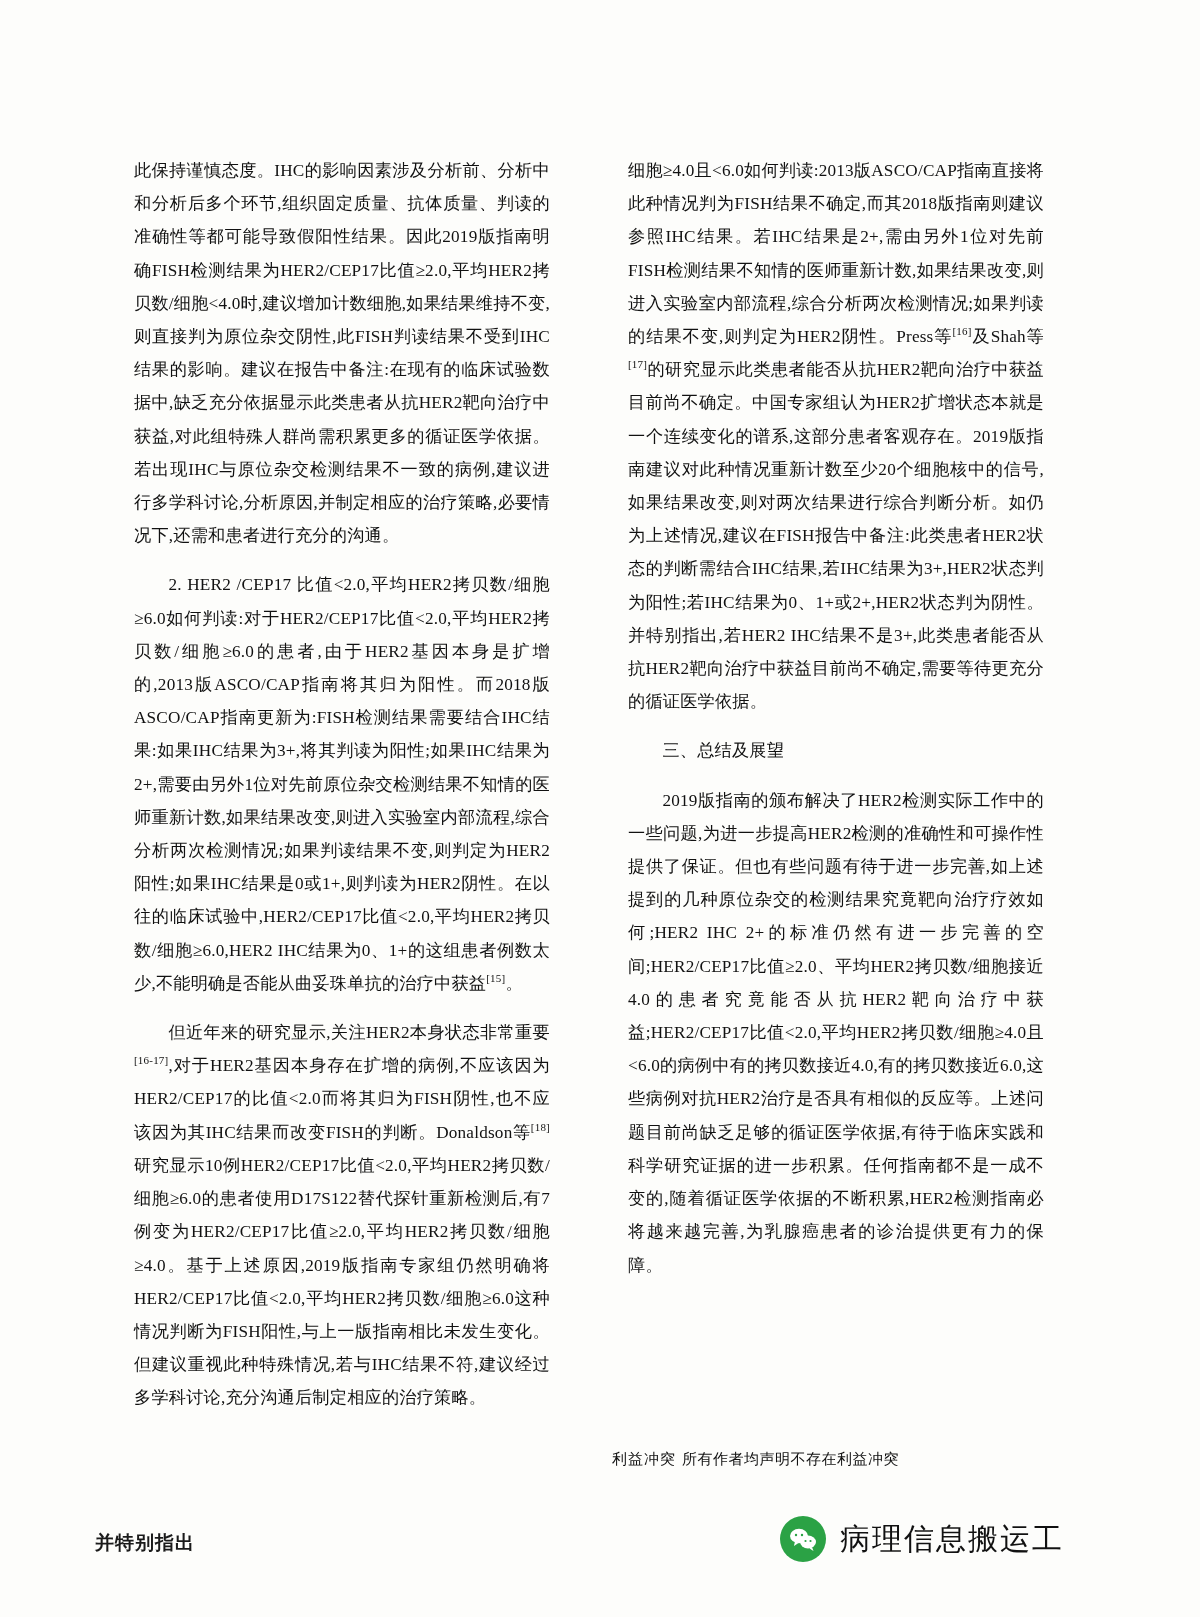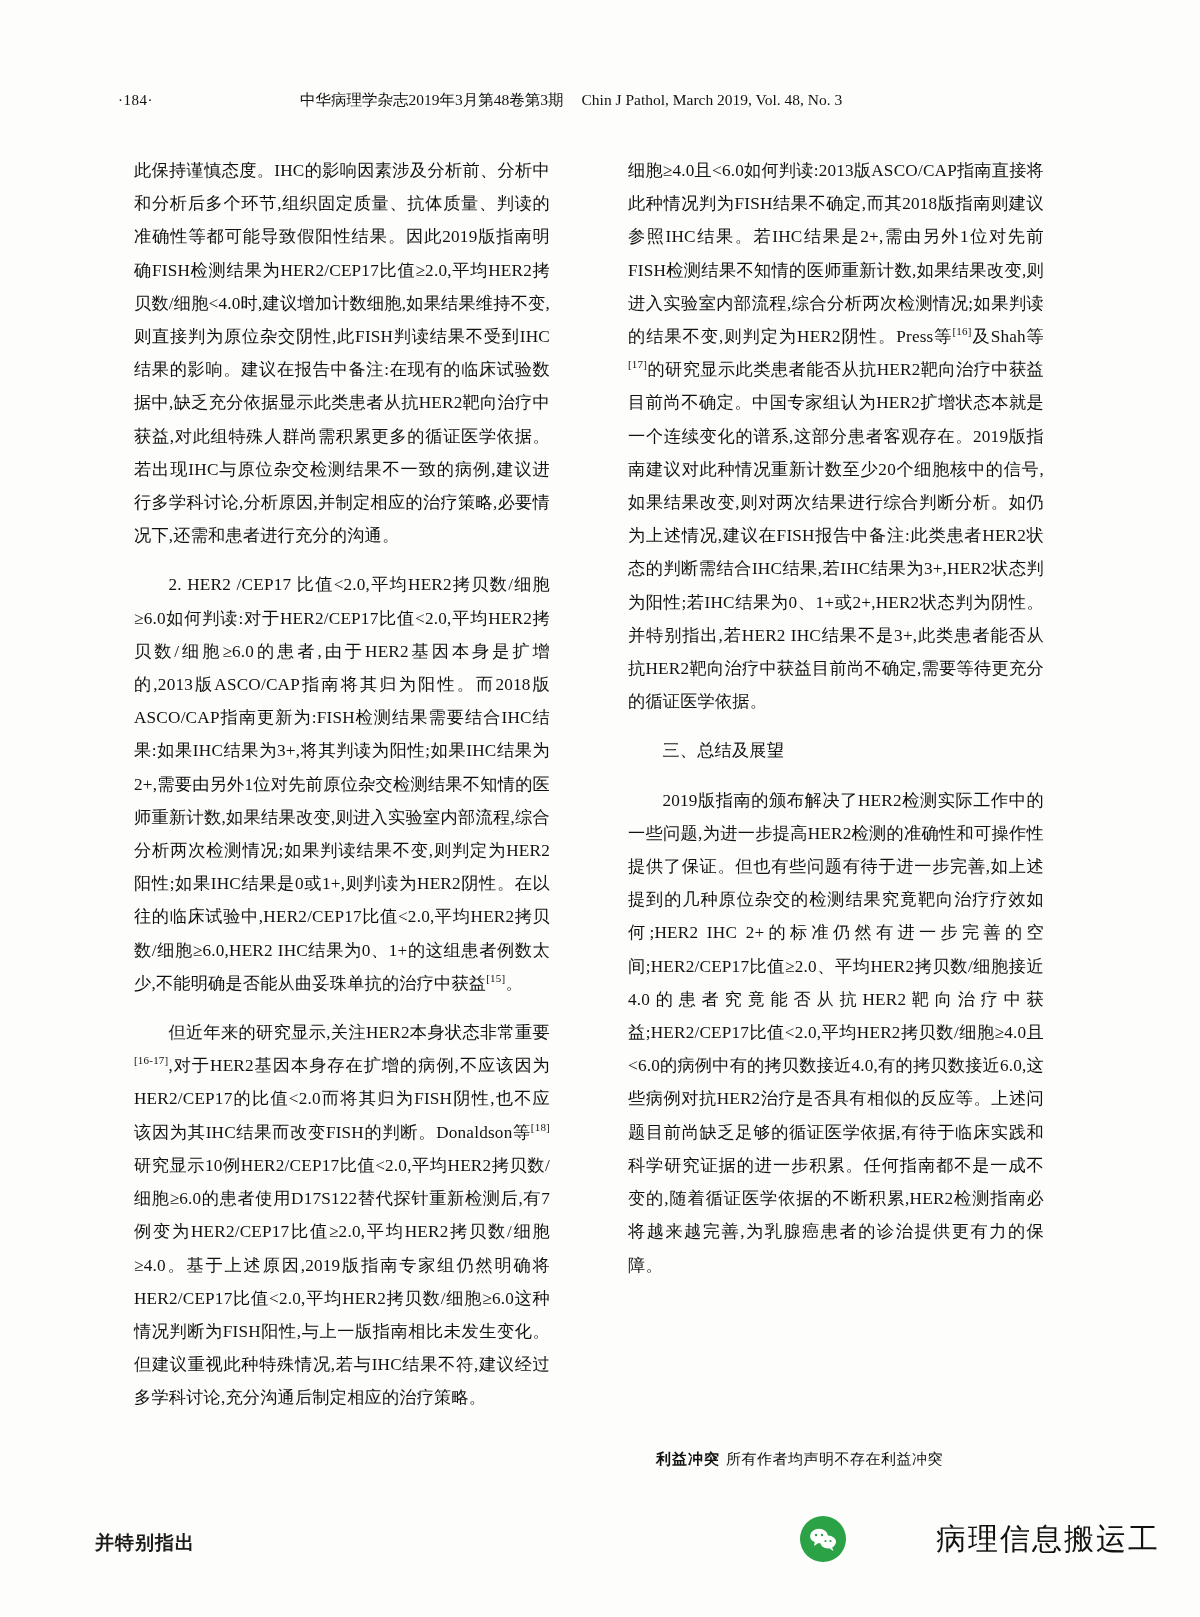--- a/index.html
+++ b/index.html
@@ -90,49 +90,47 @@
   .conflict {
     position: absolute;
     left: 612px;
     top: 1448px;
     width: 450px;
     font-size: 15px;
     line-height: 22px;
     font-family: "Liberation Sans", sans-serif;
   }
   .conflict b {
-    font-weight: bold;
+    font-weight: normal;
     letter-spacing: 1px;
-    margin-left: 44px;
   }
   .conflict span.cf-text {
     margin-left: 6px;
     letter-spacing: 0.5px;
   }
   .wanfang {
     position: absolute;
     left: 95px;
     top: 1530px;
     font-size: 19px;
     font-weight: bold;
     font-family: "Liberation Sans", sans-serif;
     letter-spacing: 1px;
     color: #1a1a1a;
   }
   
   .badge {
     position: absolute;
-    right: 40px;
+    right: 60px;
     top: 1507px;
     width: 360px;
     height: 64px;
     display: flex;
     align-items: center;
-    justify-content: space-between;
-    gap: 32px;
+    justify-content: flex-start;
   }
   .badge-logo {
     width: 46px;
     height: 46px;
     border-radius: 50%;
     background: #2ba245;
     display: flex;
     align-items: center;
     justify-content: center;
     margin-right: 14px;
@@ -145,26 +143,20 @@
     letter-spacing: 2px;
     color: #111;
     white-space: nowrap;
   }
 </style>
 </head>
 <body>
 
 <div class="page">
 
-  <div class="header">
-    <div class="page-number">·184·</div>
-    <div class="header-center">
-      <span class="header-cn">中华病理学杂志2019年3月第48卷第3期</span><span class="header-en">Chin J Pathol, March 2019, Vol. 48, No. 3</span>
-    </div>
-  </div>
 
   <div class="columns">
 
     <div class="col col-left">
       <p>此保持谨慎态度。IHC的影响因素涉及分析前、分析中和分析后多个环节,组织固定质量、抗体质量、判读的准确性等都可能导致假阳性结果。因此2019版指南明确FISH检测结果为HER2/CEP17比值≥2.0,平均HER2拷贝数/细胞&lt;4.0时,建议增加计数细胞,如果结果维持不变,则直接判为原位杂交阴性,此FISH判读结果不受到IHC结果的影响。建议在报告中备注:在现有的临床试验数据中,缺乏充分依据显示此类患者从抗HER2靶向治疗中获益,对此组特殊人群尚需积累更多的循证医学依据。若出现IHC与原位杂交检测结果不一致的病例,建议进行多学科讨论,分析原因,并制定相应的治疗策略,必要情况下,还需和患者进行充分的沟通。</p>
       <p class="indent"><span>2. HER2 /CEP17 比值&lt;2.0,平均HER2拷贝数/细胞≥6.0如何判读:对于HER2/CEP17比值&lt;2.0,平均HER2拷贝数/细胞≥6.0的患者,由于HER2基因本身是扩增的,2013版ASCO/CAP指南将其归为阳性。而2018版ASCO/CAP指南更新为:FISH检测结果需要结合IHC结果:如果IHC结果为3+,将其判读为阳性;如果IHC结果为2+,需要由另外1位对先前原位杂交检测结果不知情的医师重新计数,如果结果改变,则进入实验室内部流程,综合分析两次检测情况;如果判读结果不变,则判定为HER2阳性;如果IHC结果是0或1+,则判读为HER2阴性。在以往的临床试验中,HER2/CEP17比值&lt;2.0,平均HER2拷贝数/细胞≥6.0,HER2 IHC结果为0、1+的这组患者例数太少,不能明确是否能从曲妥珠单抗的治疗中获益</span><sup>[15]</sup><span>。</span></p>
       <p class="indent"><span>但近年来的研究显示,关注HER2本身状态非常重要</span><sup>[16-17]</sup><span>,对于HER2基因本身存在扩增的病例,不应该因为HER2/CEP17的比值&lt;2.0而将其归为FISH阴性,也不应该因为其IHC结果而改变FISH的判断。Donaldson等</span><sup>[18]</sup><span>研究显示10例HER2/CEP17比值&lt;2.0,平均HER2拷贝数/细胞≥6.0的患者使用D17S122替代探针重新检测后,有7例变为HER2/CEP17比值≥2.0,平均HER2拷贝数/细胞≥4.0。基于上述原因,2019版指南专家组仍然明确将HER2/CEP17比值&lt;2.0,平均HER2拷贝数/细胞≥6.0这种情况判断为FISH阳性,与上一版指南相比未发生变化。但建议重视此种特殊情况,若与IHC结果不符,建议经过多学科讨论,充分沟通后制定相应的治疗策略。</span></p>
     </div>
 
     <div class="col col-right">

